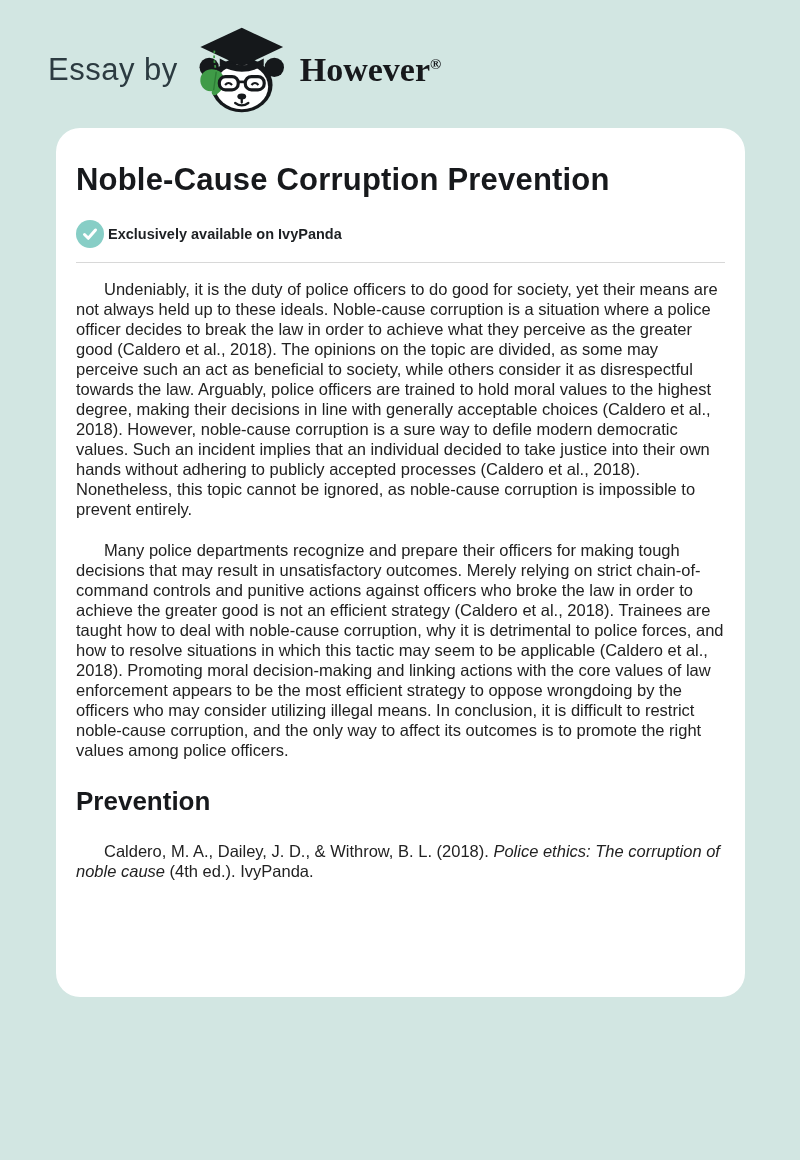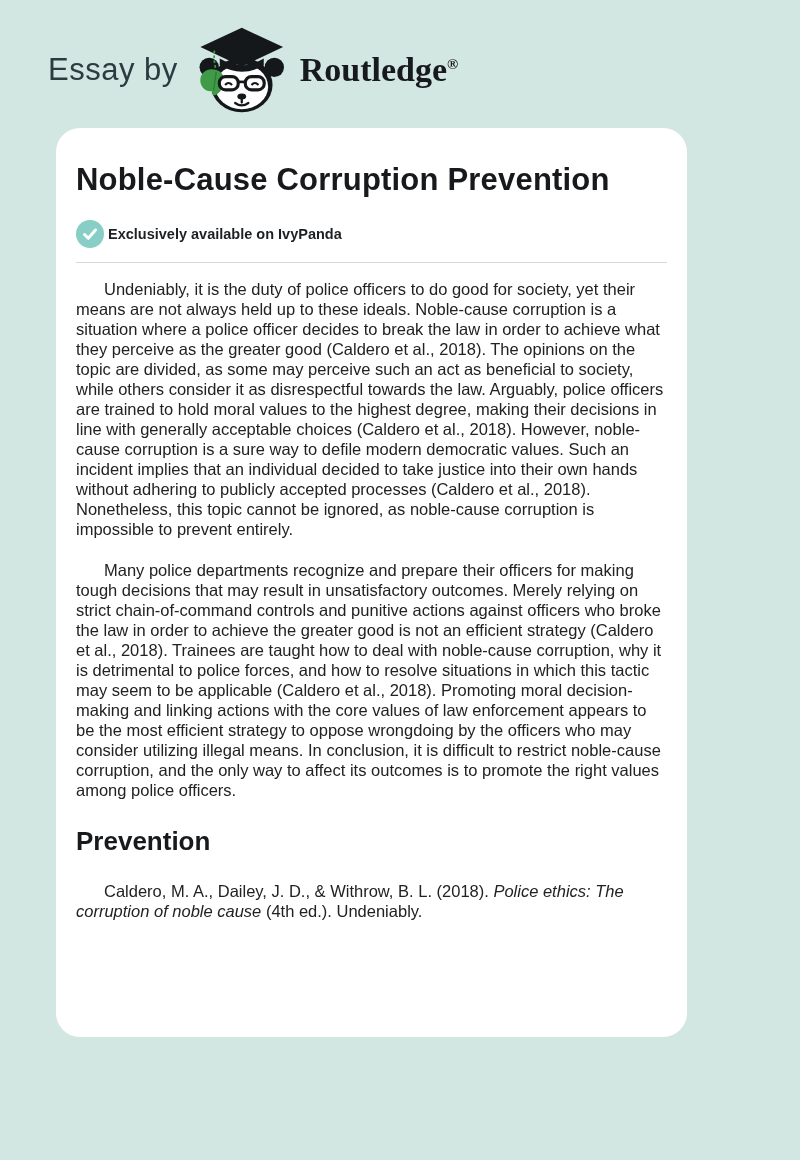--- a/index.html
+++ b/index.html
@@ -41,21 +41,21 @@
     color: var(--ink);
     margin-left: 2px;
     white-space: nowrap;
   }
   .brand .reg {
     font-size: 15px;
     vertical-align: super;
     line-height: 0;
   }
   .card {
-    width: 631px;
+    width: 689px;
     margin: 8px 0 0 56px;
     background: var(--card);
     border-radius: 24px;
     padding: 34px 20px 116px 20px;
   }
   .title {
     font-size: 31px;
     font-weight: 700;
     color: var(--ink);
     letter-spacing: 0.2px;
@@ -124,21 +124,21 @@
         <rect x="61" y="57.5" width="21.5" height="15" rx="7" fill="#ffffff" stroke="#15181b" stroke-width="3.6"></rect>
         <line x1="53" y1="63.5" x2="61" y2="63.5" stroke="#15181b" stroke-width="3"></line>
         <path d="M38,67 q4,-4.5 8,0" stroke="#15181b" stroke-width="2.4" fill="none"></path>
         <path d="M68,67 q4,-4.5 8,0" stroke="#15181b" stroke-width="2.4" fill="none"></path>
 
         <ellipse cx="57" cy="80" rx="5" ry="3.4" fill="#15181b"></ellipse>
         <path d="M57,83 L57,87 M49.5,87.5 Q57,93 64.5,87.5" stroke="#15181b" stroke-width="2.6" fill="none" stroke-linecap="round"></path>
       </svg>
     </span>
 
-    <span class="brand"><span>Routledge</span><sup class="reg">®</sup></span>
+    <span class="brand"><span>However</span><sup class="reg">®</sup></span>
   </header>
 
   <main class="card">
     <h1 class="title">Noble-Cause Corruption Prevention</h1>
 
     <div class="avail">
       <span class="check">
         <svg width="28" height="28" viewBox="0 0 28 28" aria-hidden="true">
           <circle cx="14" cy="14" r="14" fill="#87cec6"></circle>
           <path d="M8.5 14.5 l3.8 3.8 L19.5 10" stroke="#ffffff" stroke-width="3" fill="none" stroke-linecap="round" stroke-linejoin="round"></path>
@@ -147,16 +147,16 @@
       <span class="avail-text">Exclusively available on IvyPanda</span>
     </div>
 
     <hr class="divider">
 
     <p class="para">Undeniably, it is the duty of police officers to do good for society, yet their means are not always held up to these ideals. Noble-cause corruption is a situation where a police officer decides to break the law in order to achieve what they perceive as the greater good (Caldero et al., 2018). The opinions on the topic are divided, as some may perceive such an act as beneficial to society, while others consider it as disrespectful towards the law. Arguably, police officers are trained to hold moral values to the highest degree, making their decisions in line with generally acceptable choices (Caldero et al., 2018). However, noble-cause corruption is a sure way to defile modern democratic values. Such an incident implies that an individual decided to take justice into their own hands without adhering to publicly accepted processes (Caldero et al., 2018). Nonetheless, this topic cannot be ignored, as noble-cause corruption is impossible to prevent entirely.</p>
     <p class="para">Many police departments recognize and prepare their officers for making tough decisions that may result in unsatisfactory outcomes. Merely relying on strict chain-of-command controls and punitive actions against officers who broke the law in order to achieve the greater good is not an efficient strategy (Caldero et al., 2018). Trainees are taught how to deal with noble-cause corruption, why it is detrimental to police forces, and how to resolve situations in which this tactic may seem to be applicable (Caldero et al., 2018). Promoting moral decision-making and linking actions with the core values of law enforcement appears to be the most efficient strategy to oppose wrongdoing by the officers who may consider utilizing illegal means. In conclusion, it is difficult to restrict noble-cause corruption, and the only way to affect its outcomes is to promote the right values among police officers.</p>
 
     <h2 class="ref-heading">Prevention</h2>
 
-    <p class="para citation"><span>Caldero, M. A., Dailey, J. D., &amp; Withrow, B. L. (2018). </span><em>Police ethics: The corruption of noble cause</em><span> (4th ed.). Undeniably.</span></p>
+    <p class="para citation"><span>Caldero, M. A., Dailey, J. D., &amp; Withrow, B. L. (2018). </span><em>Police ethics: The corruption of noble cause</em><span> (4th ed.). IvyPanda.</span></p>
   </main>
 
 </div>
 
 </body></html>

